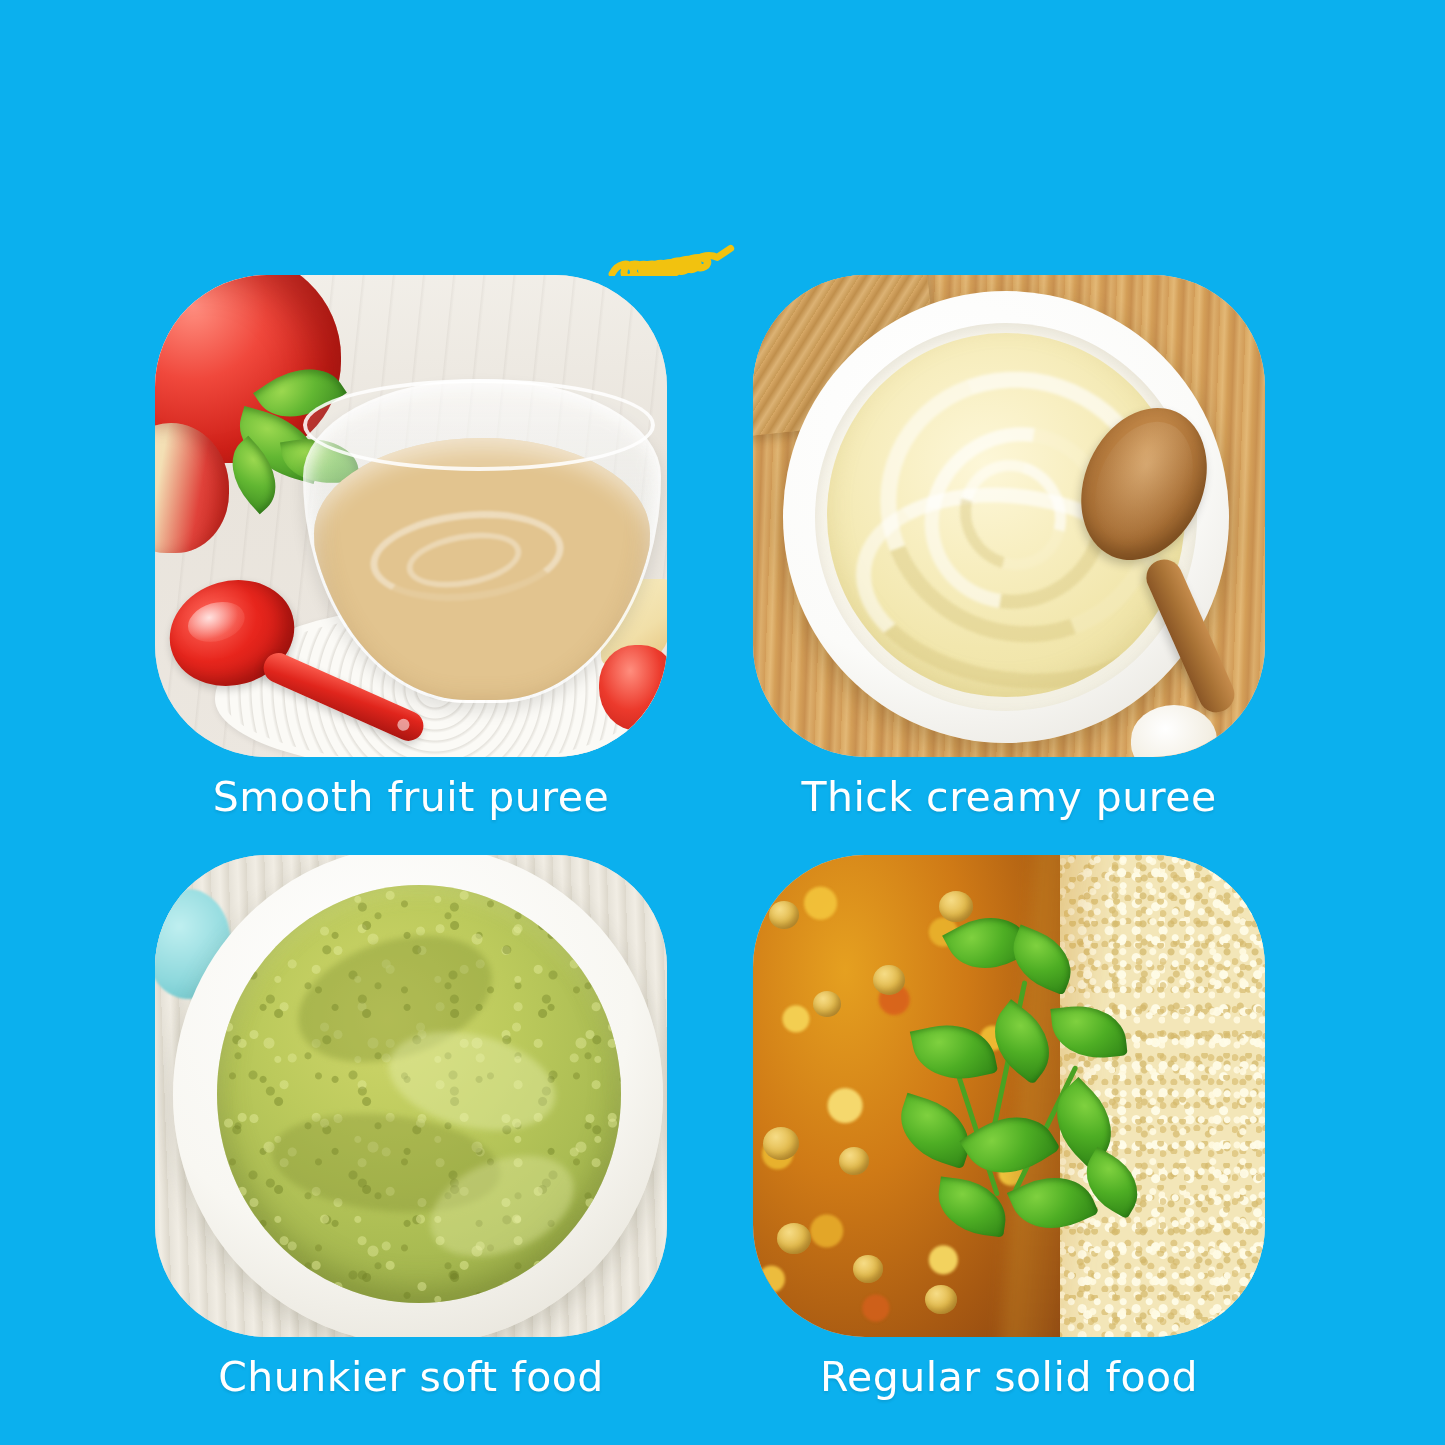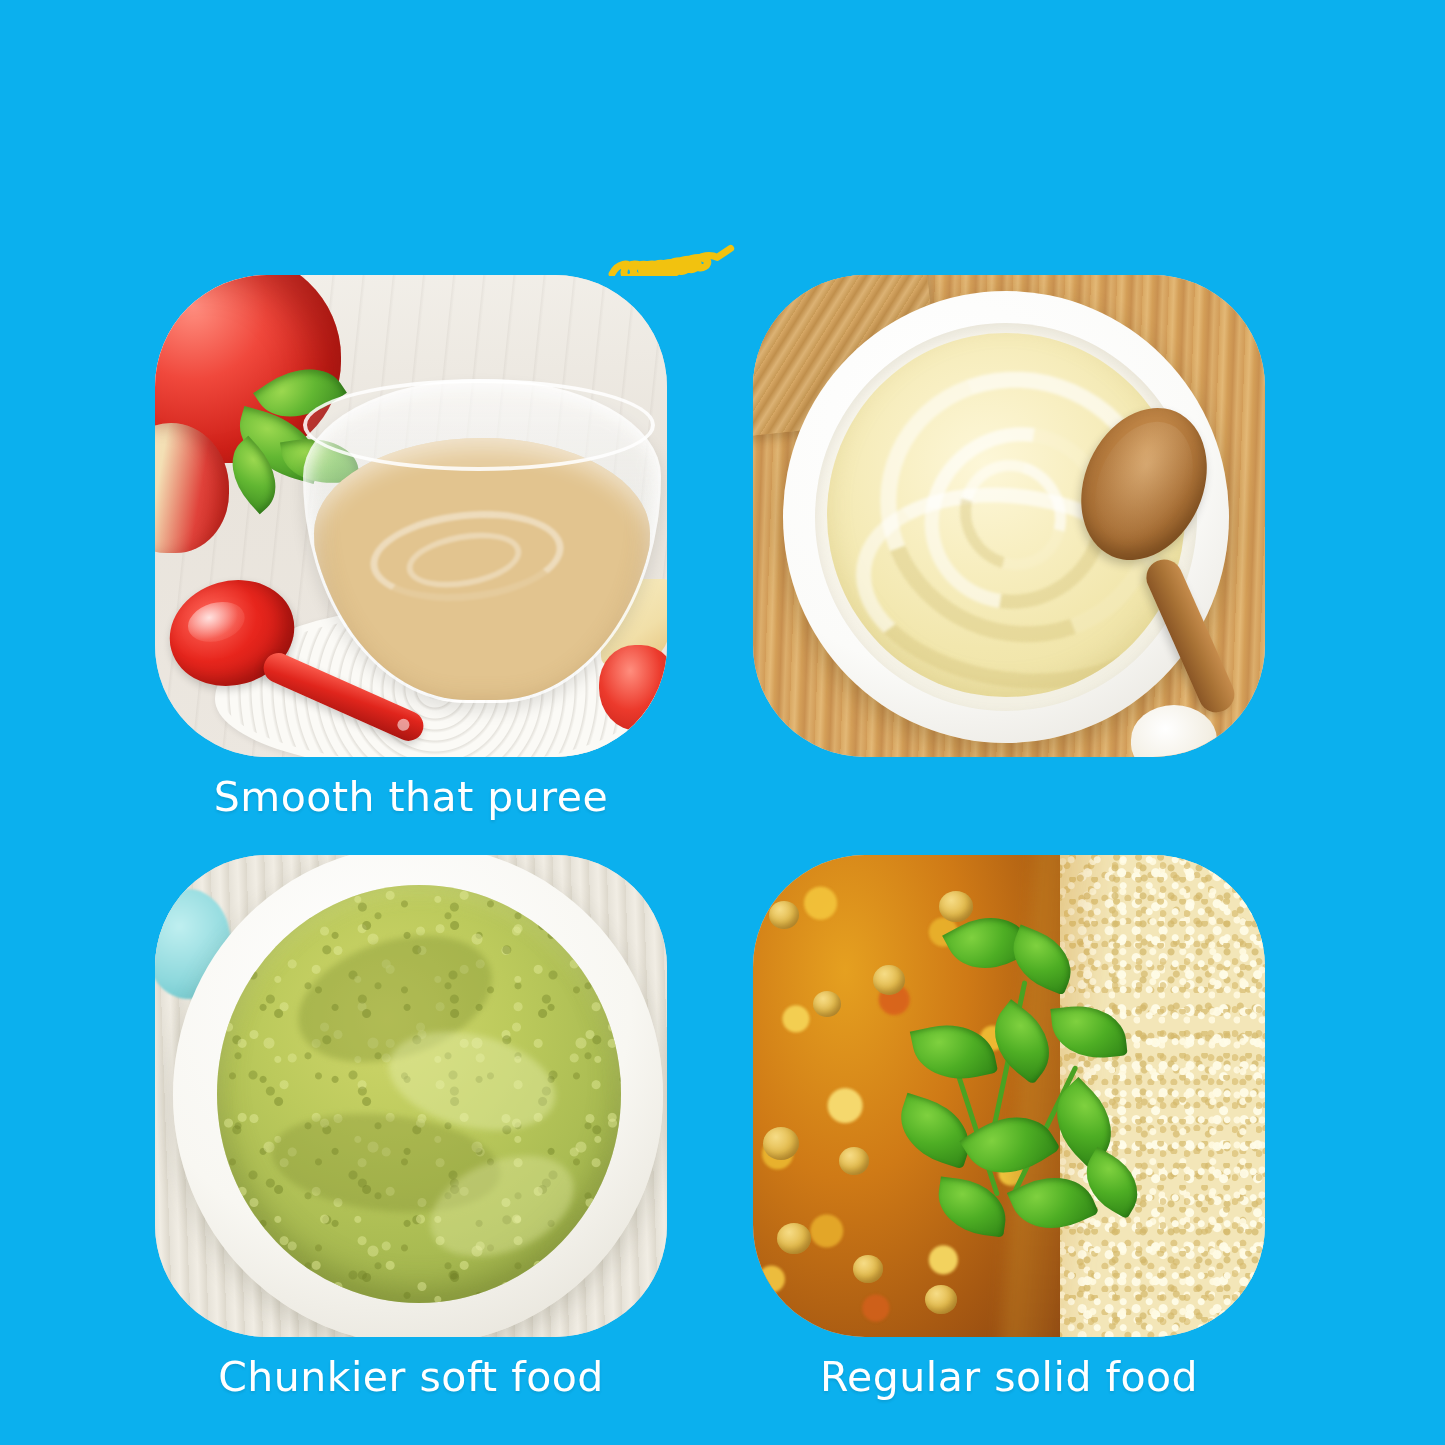--- a/index.html
+++ b/index.html
@@ -546,41 +546,42 @@
               <div class="t1-swirl2"></div>
             </div>
           </div>
           <div class="t1-bowl-rim"></div>
           <div class="t1-spoon">
             <div class="t1-spoon-bowl"></div>
             <div class="t1-spoon-handle"></div>
           </div>
         </div>
       </div>
-      <div class="caption">Smooth that puree</div>
+      <div class="caption">Smooth fruit puree</div>
     </div>
 
     <div class="cell c1">
       <div class="tile">
         <div class="scene">
           <div class="t2-bg"></div>
           <div class="t2-board"></div>
           <div class="t2-bowl"></div>
           <div class="t2-inner"></div>
           <div class="t2-mash">
             <div class="t2-sw t2-sw1"></div>
             <div class="t2-sw t2-sw2"></div>
             <div class="t2-sw t2-sw3"></div>
             <div class="t2-sw t2-sw4"></div>
           </div>
           <div class="t2-spoon-bowl"></div>
           <div class="t2-spoon-handle"></div>
           <div class="t2-garlic"></div>
         </div>
       </div>
+      <div class="caption">Thick creamy puree</div>
     </div>
 
     <div class="cell c3">
       <div class="tile">
         <div class="scene">
           <div class="t4-couscous">
             <div class="t4-couscous-grain"></div>
           </div>
           <div class="t4-curry">
             <div class="t4-curry-bits"></div>

